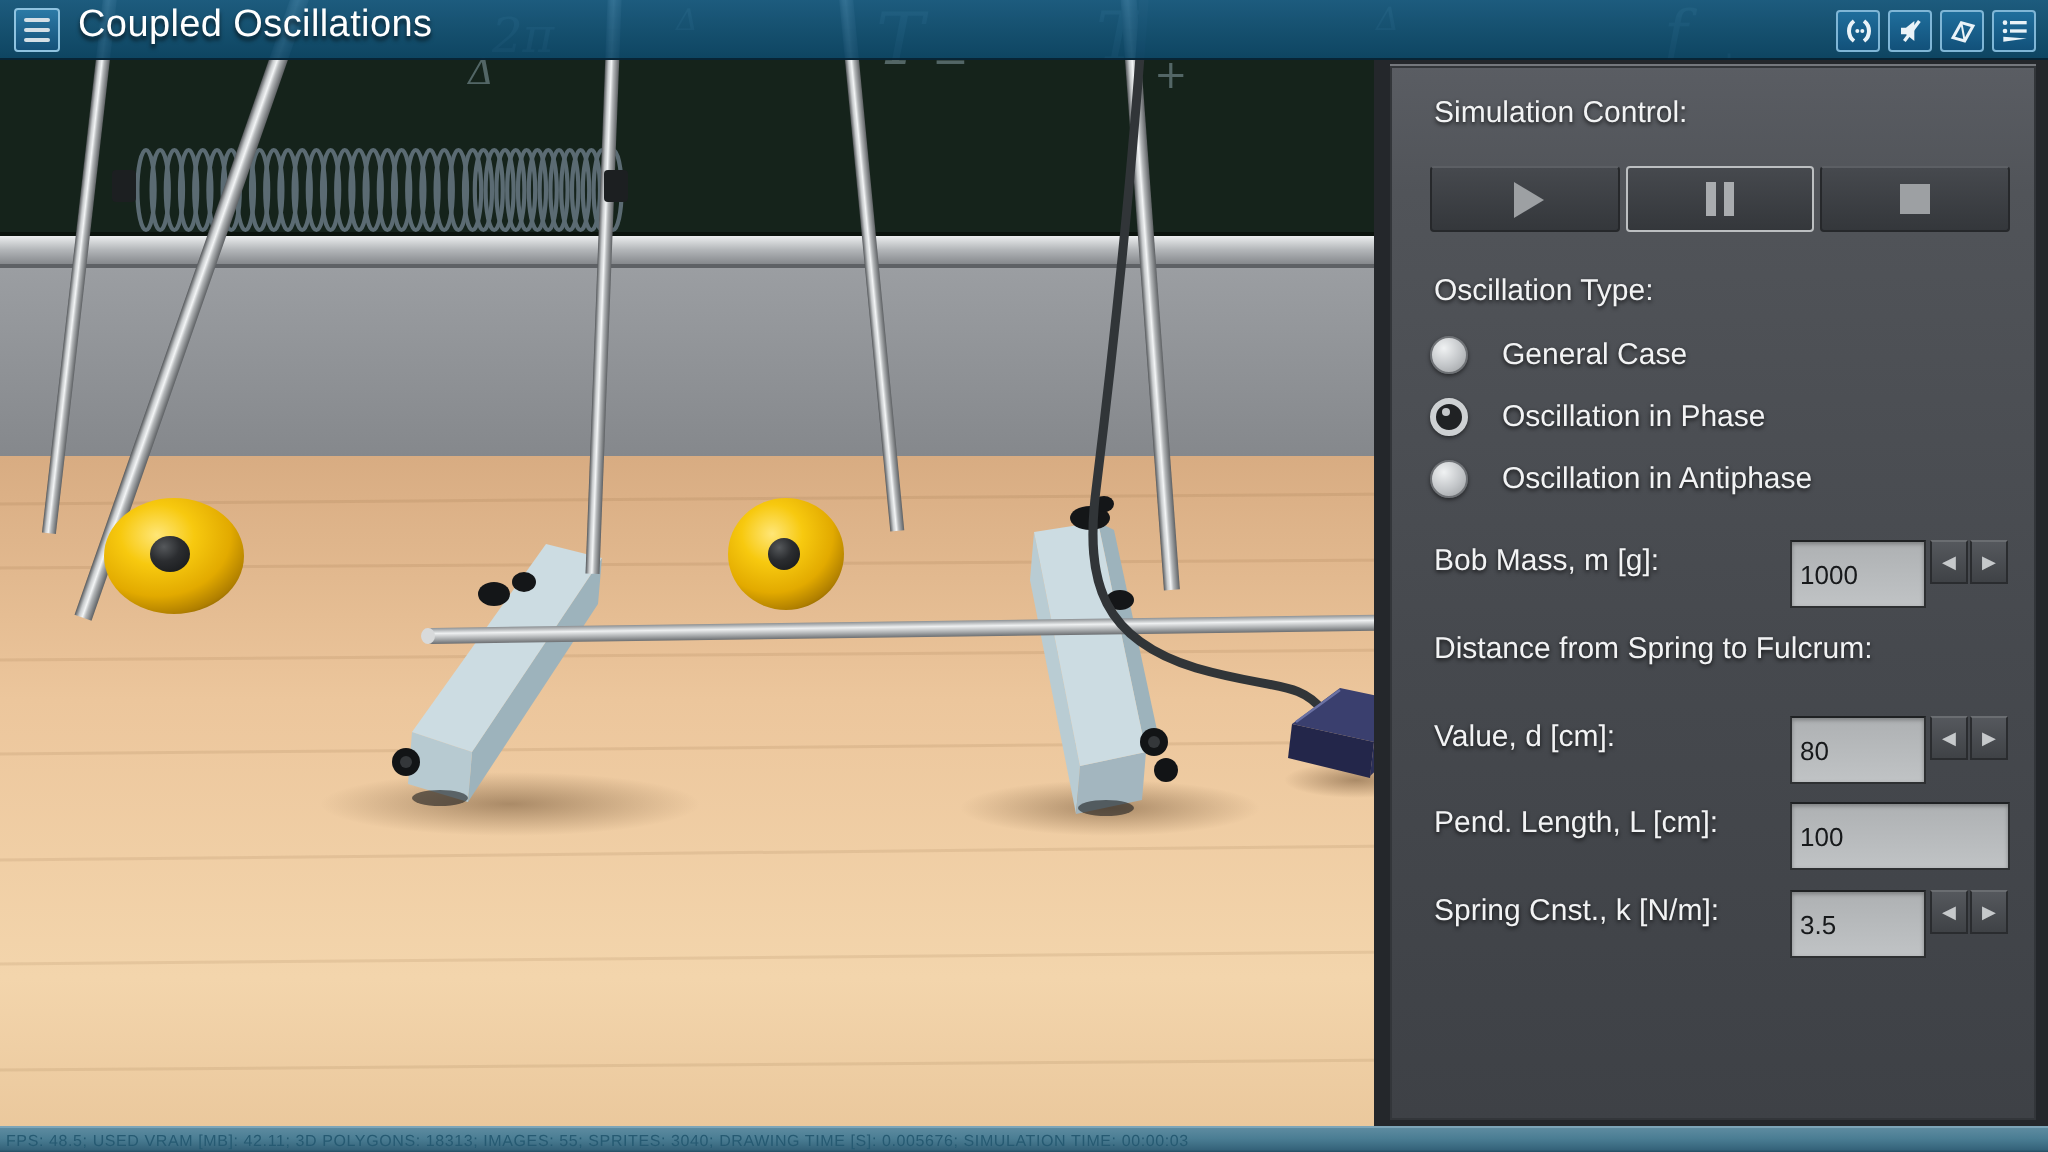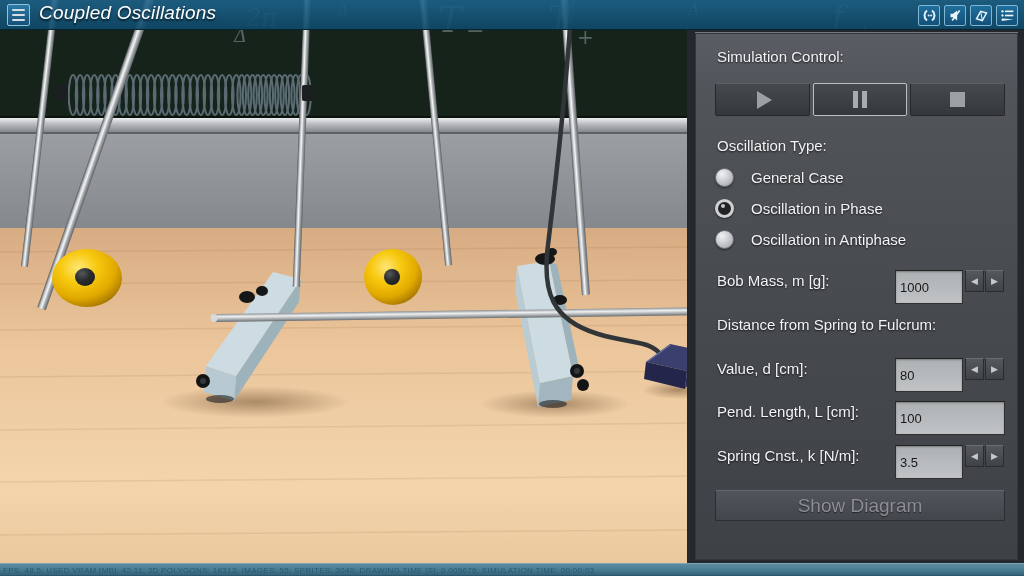--- a/index.html
+++ b/index.html
@@ -5,21 +5,21 @@
   * { margin:0; padding:0; box-sizing:border-box; }
   html,body { width:1024px; height:576px; overflow:hidden; background:#000; }
   #stage { position:relative; width:1024px; height:576px; font-family:"Liberation Sans", sans-serif; overflow:hidden; }
 
   
   #scene-svg { position:absolute; left:0; top:0; z-index:0; }
 
   
   #title-bar { position:absolute; left:0; top:0; width:1024px; height:30px; z-index:5;
     background:linear-gradient(rgba(30,98,136,.90), rgba(13,72,104,.92));
-    border-bottom:1px solid rgba(5,30,45,.9); display:flex; align-items:center;font-style:italic; }
+    border-bottom:1px solid rgba(5,30,45,.9); display:flex; align-items:center; }
   #menu-btn { position:absolute; left:7px; top:4px; width:23px; height:22px;
     background:linear-gradient(#2c7aa6,#155179); border:1px solid #8fc3e0; border-radius:2px;
     display:flex; flex-direction:column; justify-content:center; gap:3px; padding:0 4px; cursor:pointer; }
   #menu-btn i { display:block; height:2px; background:#d5dfe6; border-radius:1px; }
   #title-text { position:absolute; left:39px; top:2px; font-size:19px; color:#ffffff;
     text-shadow:0 2px 2px rgba(0,0,0,.65); letter-spacing:.2px; }
   .tb-icons { position:absolute; right:6px; top:5px; display:flex; gap:4px; }
   .tb-btn { width:22px; height:21px; background:linear-gradient(#1f6e9c,#12517a);
     border:1px solid #7fb6d6; border-radius:2px; display:flex; align-items:center; justify-content:center; cursor:pointer; }
   .tb-btn svg { display:block; }
@@ -352,21 +352,20 @@
       <div class="stepper" style="left:290px; top:325px">▶</div>
 
       <div class="pl" style="top:370px">Pend. Length, L [cm]:</div>
       <input class="val-input" style="left: 200px; top: 368px; width: 110px;" readonly="" value="100">
 
       <div class="pl" style="top:414px">Spring Cnst., k [N/m]:</div>
       <input class="val-input" style="left: 200px; top: 412px; width: 68px;" readonly="" value="3.5">
       <div class="stepper" style="left:270px; top:412px">◀</div>
       <div class="stepper" style="left:290px; top:412px">▶</div>
 
-      <div id="show-diagram">Show Diagram</div>
     </div>
   </div>
 
   <div id="status-bar">
     <span id="status-text">FPS: 48.5; USED VRAM [MB]: 42.11; 3D POLYGONS: 18313; IMAGES: 55; SPRITES: 3040; DRAWING TIME [S]: 0.005676; SIMULATION TIME: 00:00:03</span>
   </div>
 
 </div>
 
 </body></html>

